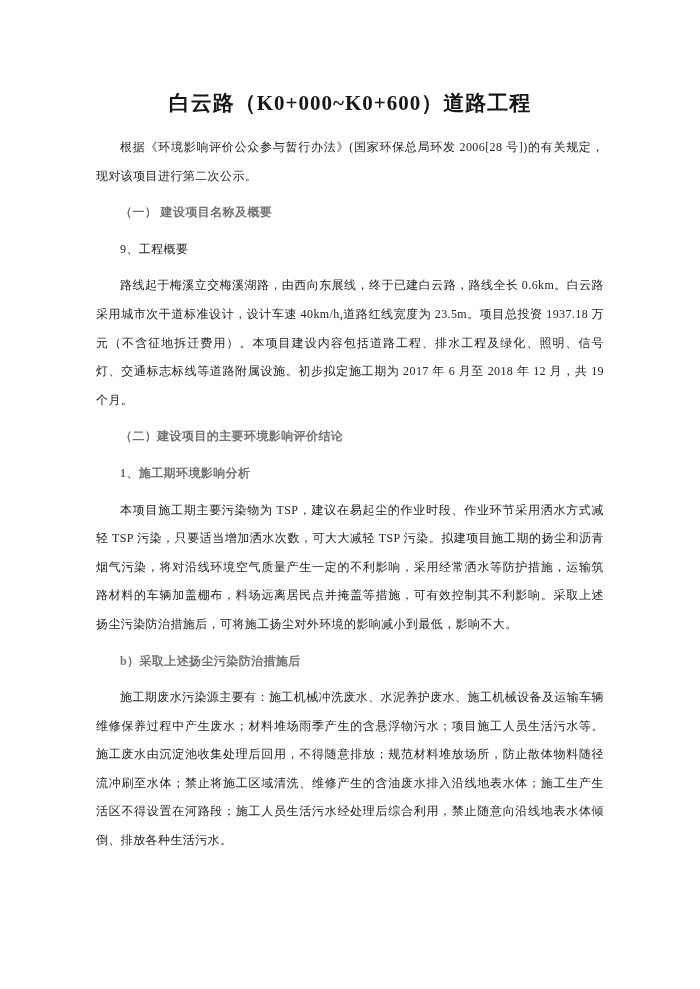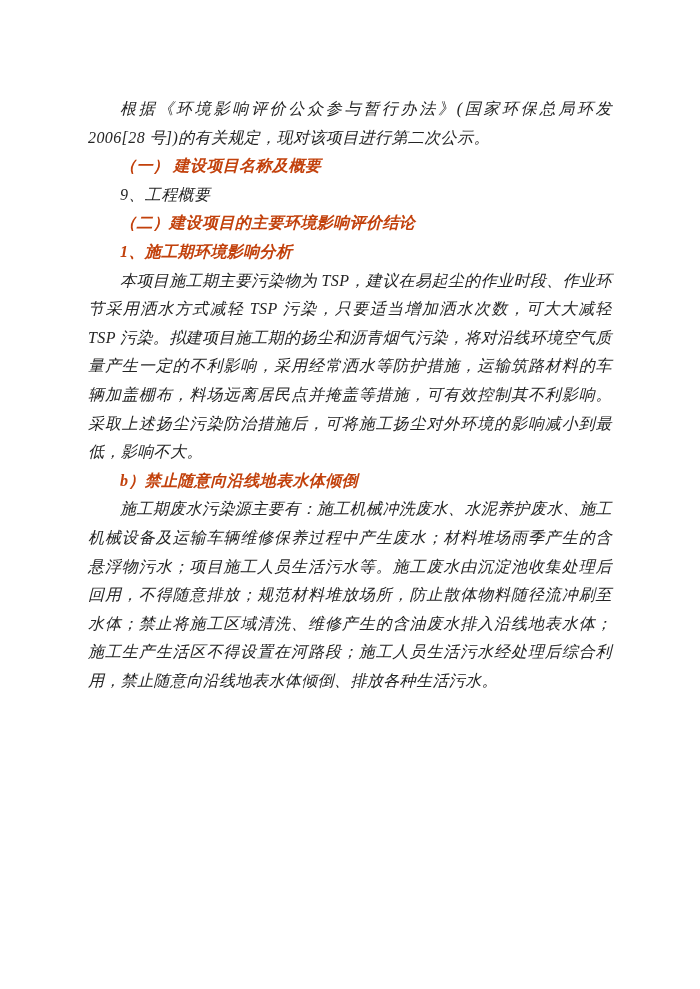--- a/index.html
+++ b/index.html
@@ -26,48 +26,49 @@
     font-weight: 700;
     text-align: center;
     line-height: 38px;
     letter-spacing: 1px;
     color: #161616;
   }
   .body-text {
     margin-top: 11px;
   }
   .body-text p {
-    margin: 0;
-    font-size: 16px;
+    margin: 8px;
+    font-size: 12px;
     line-height: 28.6px;
     text-align: justify;
     text-indent: 2em;
     letter-spacing: 0.4px;
     color: #242424;
-    font-style: italic;
   }
   .body-text p.bold {
     font-weight: 700;
-    color: #c2410c;
+    color: #737373;
   }
 </style>
 </head>
 <body>
 
 <div class="page">
   <div class="doc-body">
 
     <div class="doc-title">
+      <div>白云路（K0+000~K0+600）道路工程</div>
     </div>
 
     <div class="body-text">
       <p>根据《环境影响评价公众参与暂行办法》(国家环保总局环发 2006[28 号])的有关规定，现对该项目进行第二次公示。</p>
       <p class="bold">（一） 建设项目名称及概要</p>
       <p>9、工程概要</p>
+      <p>路线起于梅溪立交梅溪湖路，由西向东展线，终于已建白云路，路线全长 0.6km。白云路采用城市次干道标准设计，设计车速 40km/h,道路红线宽度为 23.5m。项目总投资 1937.18 万元（不含征地拆迁费用）。本项目建设内容包括道路工程、排水工程及绿化、照明、信号灯、交通标志标线等道路附属设施。初步拟定施工期为 2017 年 6 月至 2018 年 12 月，共 19 个月。</p>
       <p class="bold">（二）建设项目的主要环境影响评价结论</p>
       <p class="bold">1、施工期环境影响分析</p>
       <p>本项目施工期主要污染物为 TSP，建议在易起尘的作业时段、作业环节采用洒水方式减轻 TSP 污染，只要适当增加洒水次数，可大大减轻 TSP 污染。拟建项目施工期的扬尘和沥青烟气污染，将对沿线环境空气质量产生一定的不利影响，采用经常洒水等防护措施，运输筑路材料的车辆加盖棚布，料场远离居民点并掩盖等措施，可有效控制其不利影响。采取上述扬尘污染防治措施后，可将施工扬尘对外环境的影响减小到最低，影响不大。</p>
-      <p class="bold">b）禁止随意向沿线地表水体倾倒</p>
+      <p class="bold">b）采取上述扬尘污染防治措施后</p>
       <p>施工期废水污染源主要有：施工机械冲洗废水、水泥养护废水、施工机械设备及运输车辆维修保养过程中产生废水；材料堆场雨季产生的含悬浮物污水；项目施工人员生活污水等。施工废水由沉淀池收集处理后回用，不得随意排放；规范材料堆放场所，防止散体物料随径流冲刷至水体；禁止将施工区域清洗、维修产生的含油废水排入沿线地表水体；施工生产生活区不得设置在河路段；施工人员生活污水经处理后综合利用，禁止随意向沿线地表水体倾倒、排放各种生活污水。</p>
     </div>
 
   </div>
 </div>
 
 </body></html>

